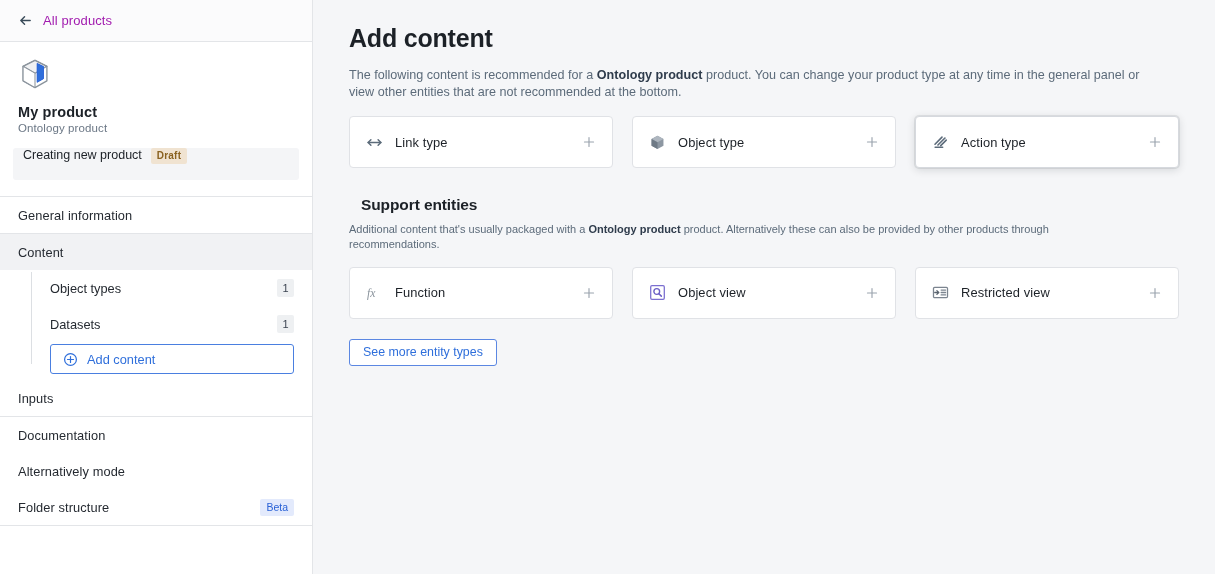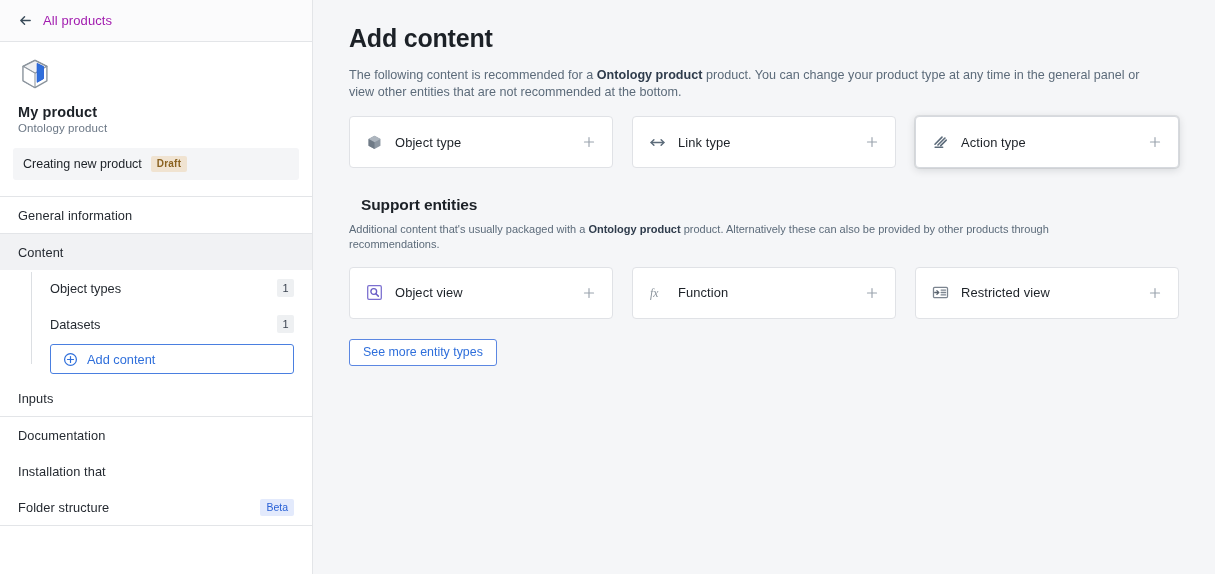--- a/index.html
+++ b/index.html
@@ -37,21 +37,21 @@
   .product-icon { width: 34px; height: 34px; flex: 0 0 34px; margin-top: 1px; }
   .product-text { display: flex; flex-direction: column; gap: 2px; }
   .product-name { font-size: 14.5px; color: #1c2127; font-weight: 600; letter-spacing: .1px; }
   .product-sub { font-size: 11.5px; color: #6b7785; letter-spacing: .1px; }
 
   .status-box {
     margin: 2px 13px 0 13px;
     background: #f4f5f7;
     border-radius: 3px;
     height: 32px;
-    display: flex; align-items: center;
+    display: flex; align-items: flex-start;
     padding: 0 10px; gap: 9px;
   }
   .status-text { font-size: 12.5px; color: #1c2127; }
   .badge-draft {
     background: #f0e3d1; color: #8a6220;
     font-size: 10px; font-weight: 700;
     padding: 2px 6px 3px 6px; border-radius: 2px; letter-spacing: .2px;
   }
 
   .nav { margin-top: 16px; display: flex; flex-direction: column; }
@@ -237,65 +237,65 @@
       <div class="nav-item" style="margin-top:6px;">
         <span class="lbl">Inputs</span>
       </div>
 
       <div class="nav-sep"></div>
 
       <div class="nav-item">
         <span class="lbl">Documentation</span>
       </div>
       <div class="nav-item">
-        <span class="lbl">Installation that</span>
+        <span class="lbl">Alternatively mode</span>
       </div>
       <div class="nav-item">
         <span class="lbl">Folder structure</span>
         <span class="badge-beta">Beta</span>
       </div>
 
       <div class="nav-sep"></div>
 
     </nav>
   </aside>
 
   <main class="main">
 
     <h1 class="page-title">Add content</h1>
 
     <p class="intro"><span>The following content is recommended for a </span><b>Ontology product</b><span> product. You can change your product type at any time in the general panel or view other entities that are not recommended at the bottom.</span></p>
 
     <div class="card-row primary">
+
+      <div class="card">
+        <span class="c-icon">
+          <svg viewBox="0 0 16 16" fill="none" stroke="currentColor" stroke-width="1.4" stroke-linecap="round" stroke-linejoin="round">
+            <path d="M2 8h12"></path>
+            <path d="M4.6 5.4 2 8l2.6 2.6"></path>
+            <path d="M11.4 5.4 14 8l-2.6 2.6"></path>
+          </svg>
+        </span>
+        <span class="c-label">Link type</span>
+        <span class="c-plus">
+          <svg viewBox="0 0 16 16" fill="none" stroke="currentColor" stroke-width="1.3" stroke-linecap="round">
+            <path d="M8 2.8v10.4M2.8 8h10.4"></path>
+          </svg>
+        </span>
+      </div>
 
       <div class="card">
         <span class="c-icon">
           <svg viewBox="0 0 16 16" fill="none">
             <path d="M8 1.6 L13.6 4.6 L13.6 11 L8 14.2 L2.4 11 L2.4 4.6 Z" fill="#8d97a2"></path>
             <path d="M8 1.6 L13.6 4.6 L8 7.8 L2.4 4.6 Z" fill="#aeb6bf"></path>
             <path d="M8 7.8 L8 14.2 L2.4 11 L2.4 4.6 Z" fill="#6f7a86"></path>
           </svg>
         </span>
         <span class="c-label">Object type</span>
-        <span class="c-plus">
-          <svg viewBox="0 0 16 16" fill="none" stroke="currentColor" stroke-width="1.3" stroke-linecap="round">
-            <path d="M8 2.8v10.4M2.8 8h10.4"></path>
-          </svg>
-        </span>
-      </div>
-
-      <div class="card">
-        <span class="c-icon">
-          <svg viewBox="0 0 16 16" fill="none" stroke="currentColor" stroke-width="1.4" stroke-linecap="round" stroke-linejoin="round">
-            <path d="M2 8h12"></path>
-            <path d="M4.6 5.4 2 8l2.6 2.6"></path>
-            <path d="M11.4 5.4 14 8l-2.6 2.6"></path>
-          </svg>
-        </span>
-        <span class="c-label">Link type</span>
         <span class="c-plus">
           <svg viewBox="0 0 16 16" fill="none" stroke="currentColor" stroke-width="1.3" stroke-linecap="round">
             <path d="M8 2.8v10.4M2.8 8h10.4"></path>
           </svg>
         </span>
       </div>
 
       <div class="card focused">
         <span class="c-icon">
           <svg viewBox="0 0 16 16" fill="none" stroke="currentColor" stroke-width="1.5" stroke-linecap="round">
@@ -316,40 +316,40 @@
 
     <h2 class="section-title">Support entities</h2>
 
     <p class="section-desc"><span>Additional content that's usually packaged with a </span><b>Ontology product</b><span> product. Alternatively these can also be provided by other products through recommendations.</span></p>
 
     <div class="card-row support">
 
       <div class="card">
         <span class="c-icon">
           <svg viewBox="0 0 16 16" fill="none">
+            <text x="1" y="12" font-family="Liberation Serif, serif" font-size="11" font-style="italic" fill="#8a939c">fx</text>
+          </svg>
+        </span>
+        <span class="c-label">Function</span>
+        <span class="c-plus">
+          <svg viewBox="0 0 16 16" fill="none" stroke="currentColor" stroke-width="1.3" stroke-linecap="round">
+            <path d="M8 2.8v10.4M2.8 8h10.4"></path>
+          </svg>
+        </span>
+      </div>
+
+      <div class="card">
+        <span class="c-icon">
+          <svg viewBox="0 0 16 16" fill="none">
             <rect x="1.6" y="1.6" width="12.8" height="12.8" rx="1.2" fill="#ffffff" stroke="#7b6fd0" stroke-width="1.2"></rect>
             <circle cx="7.3" cy="7.1" r="2.7" fill="none" stroke="#6b5fc6" stroke-width="1.3"></circle>
             <path d="M9.3 9.1 L11.6 11.4" stroke="#6b5fc6" stroke-width="1.4" stroke-linecap="round"></path>
           </svg>
         </span>
         <span class="c-label">Object view</span>
-        <span class="c-plus">
-          <svg viewBox="0 0 16 16" fill="none" stroke="currentColor" stroke-width="1.3" stroke-linecap="round">
-            <path d="M8 2.8v10.4M2.8 8h10.4"></path>
-          </svg>
-        </span>
-      </div>
-
-      <div class="card">
-        <span class="c-icon">
-          <svg viewBox="0 0 16 16" fill="none">
-            <text x="1" y="12" font-family="Liberation Serif, serif" font-size="11" font-style="italic" fill="#8a939c">fx</text>
-          </svg>
-        </span>
-        <span class="c-label">Function</span>
         <span class="c-plus">
           <svg viewBox="0 0 16 16" fill="none" stroke="currentColor" stroke-width="1.3" stroke-linecap="round">
             <path d="M8 2.8v10.4M2.8 8h10.4"></path>
           </svg>
         </span>
       </div>
 
       <div class="card">
         <span class="c-icon">
           <svg viewBox="0 0 16 16" fill="none">

